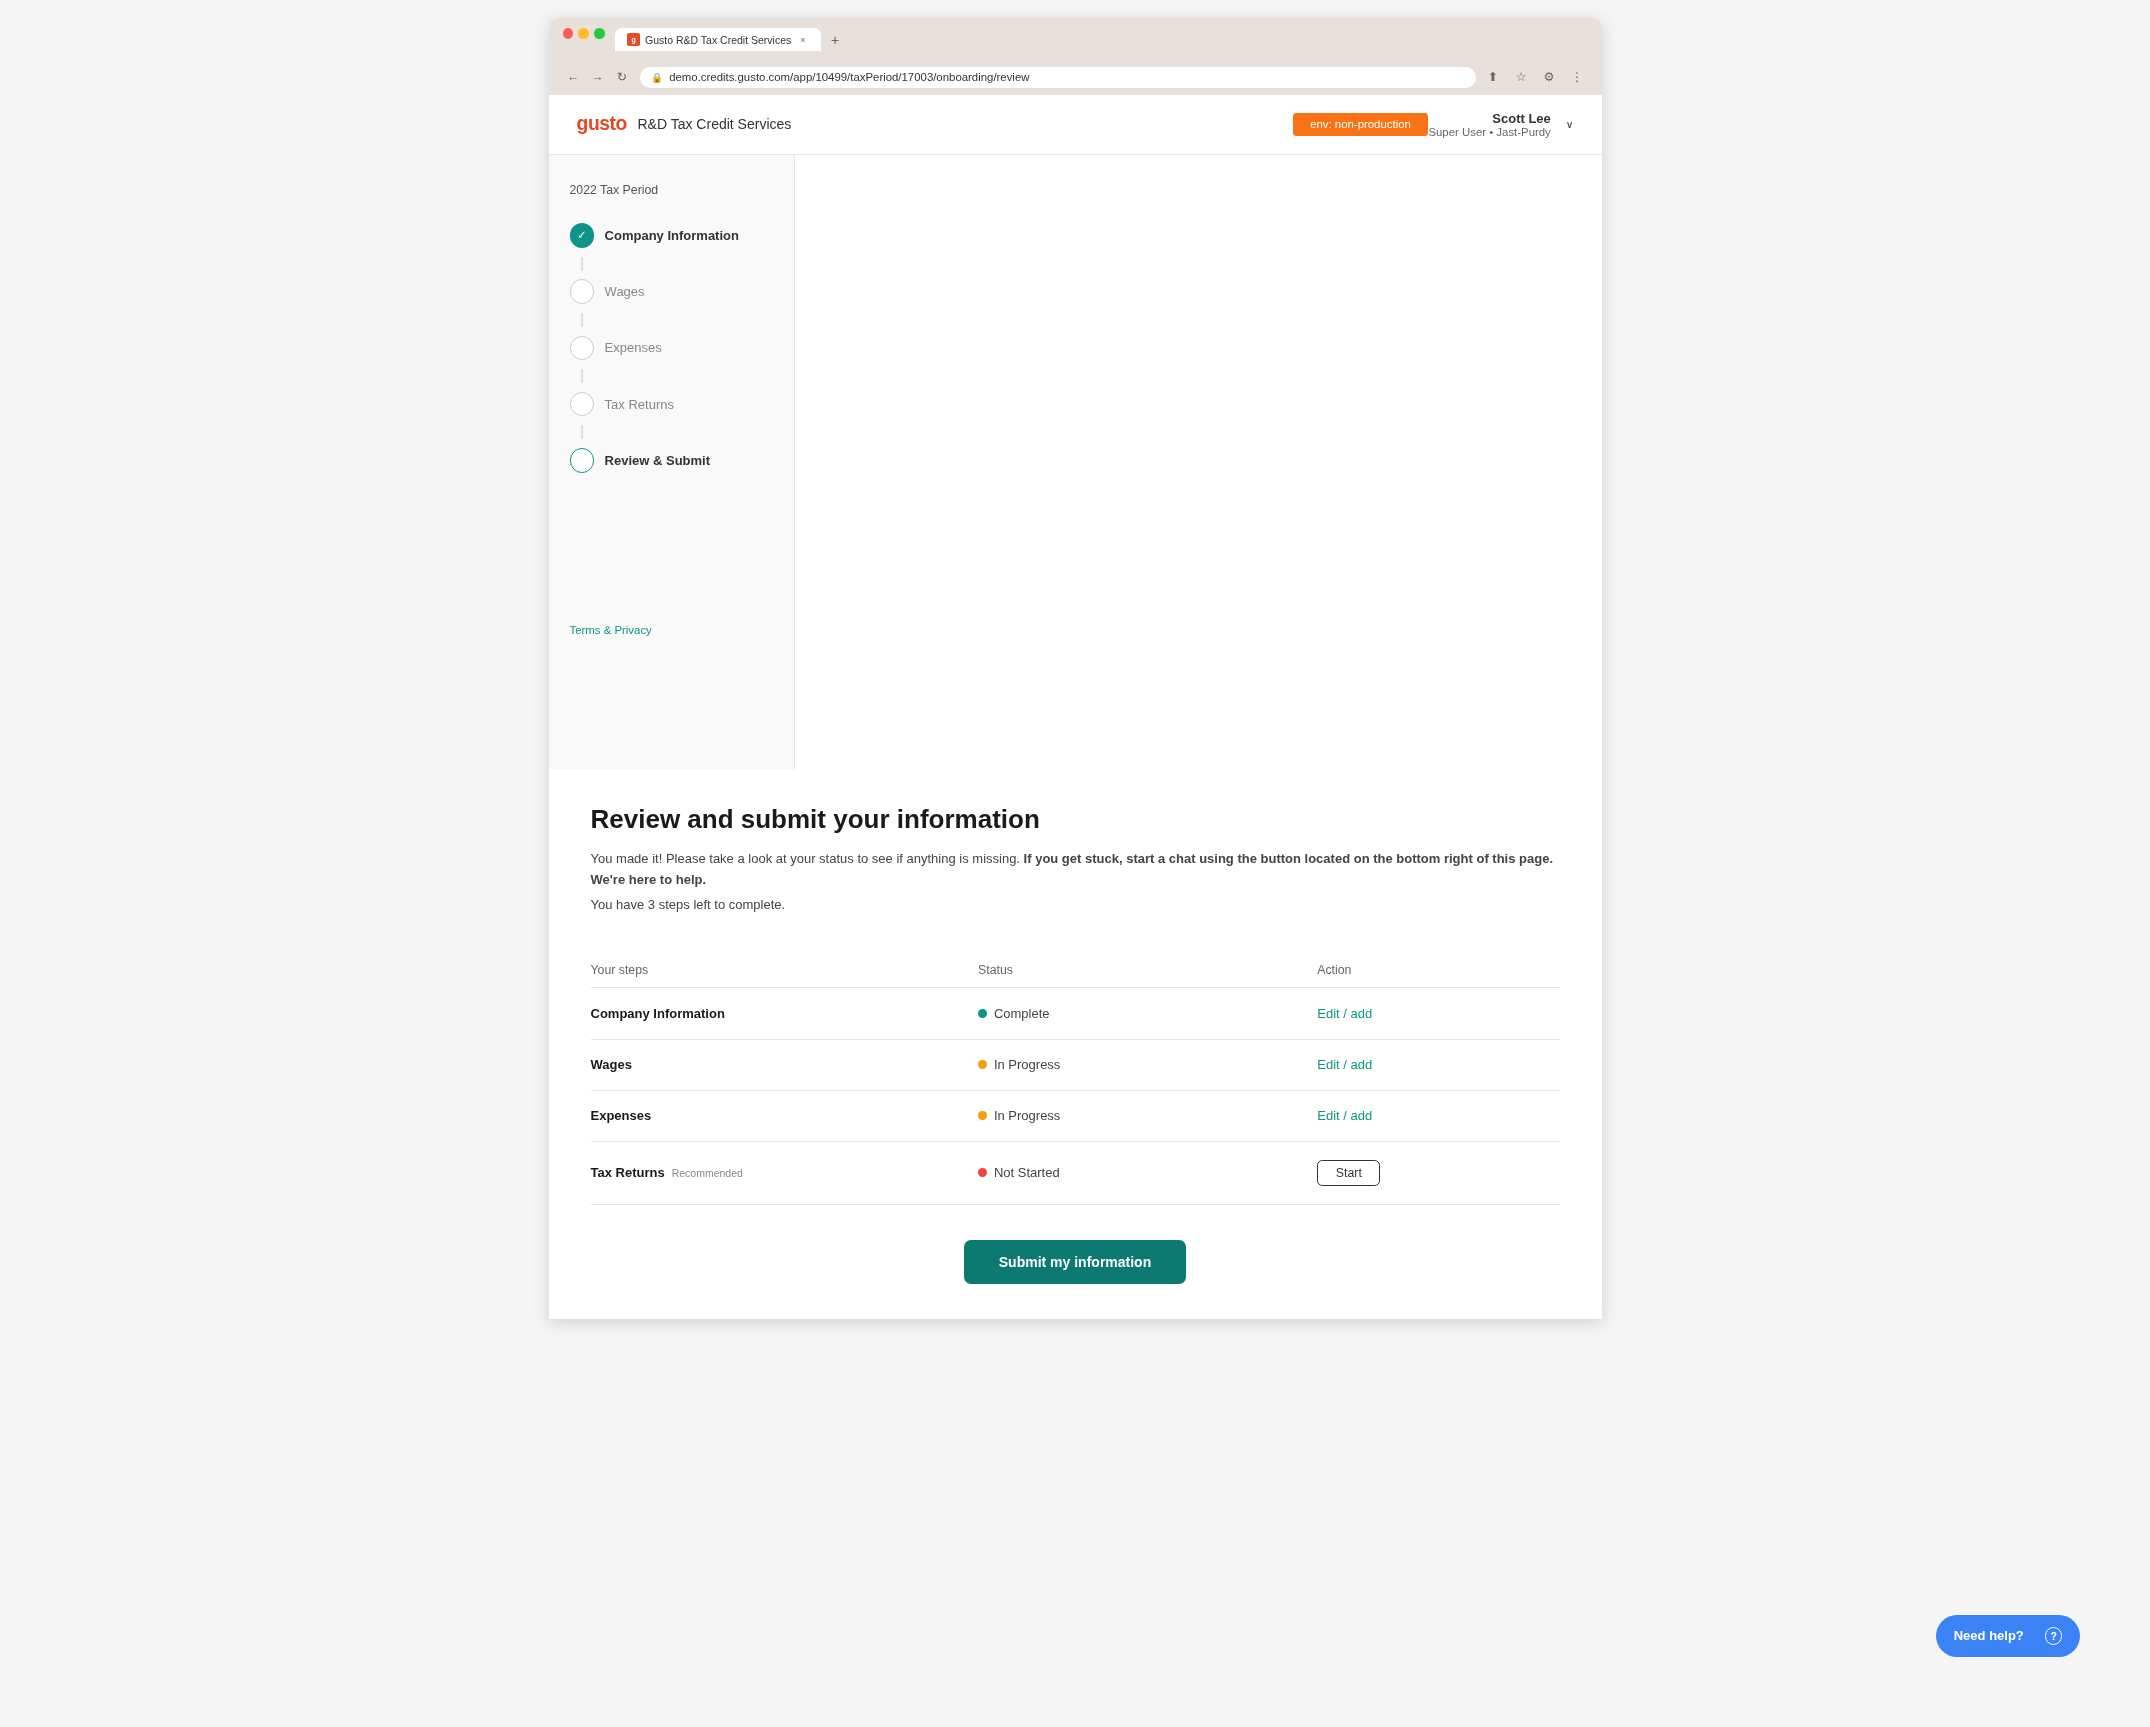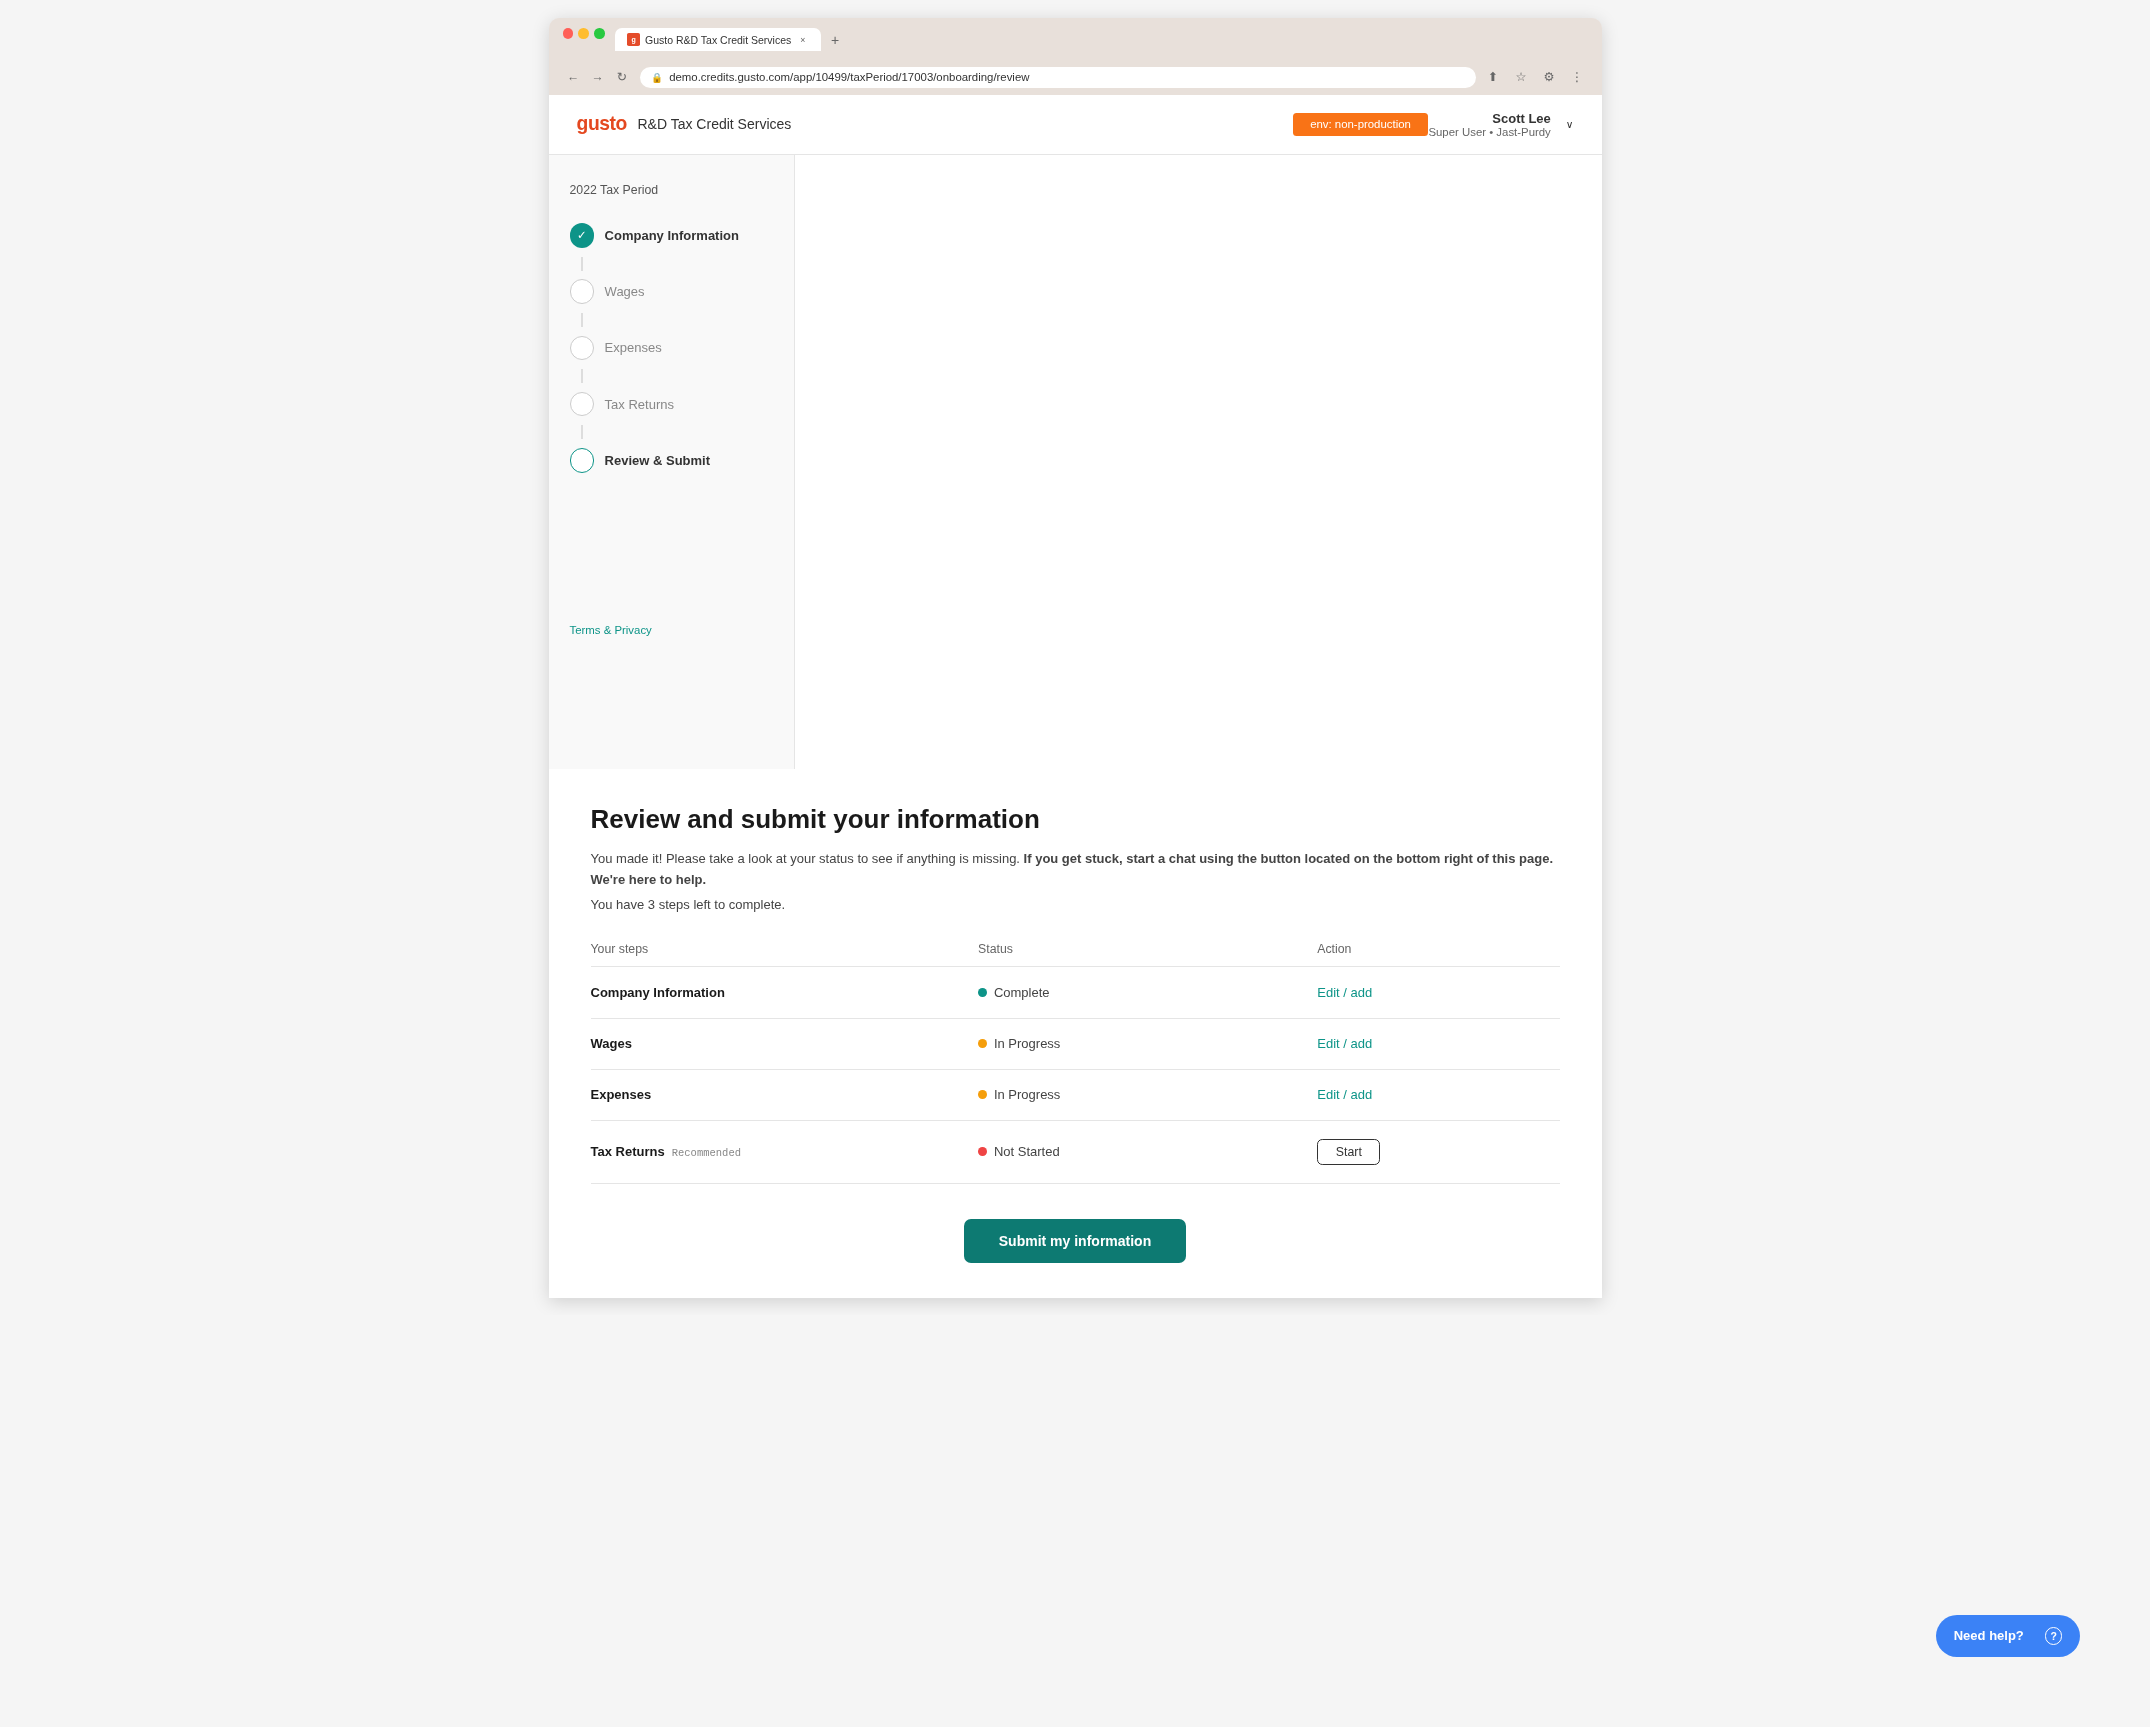--- a/index.html
+++ b/index.html
@@ -325,21 +325,21 @@
       margin-bottom: 7px;
     }
 
     .description strong {
       font-weight: 600;
     }
 
     .steps-remaining {
       font-size: 13px;
       color: #444;
-      margin-bottom: 19px;
+      margin-bottom: 40px;
     }
 
     
     .steps-table {
       width: 100%;
       border-collapse: collapse;
     }
 
     .steps-table thead tr {
       border-bottom: 1.8px solid #e5e5e5;
@@ -371,21 +371,20 @@
       font-weight: 600;
       color: #1a1a1a;
     }
 
     .recommended-badge {
       display: inline-block;
       font-size: 10.5px;
       color: #888;
       font-weight: 400;
       margin-left: 7px;
-      font-family: Liberation Mono, monospace;
     }
 
     .status-cell {
       display: flex;
       align-items: center;
       gap: 7px;
     }
 
     .status-dot {
       width: 8.8px;

